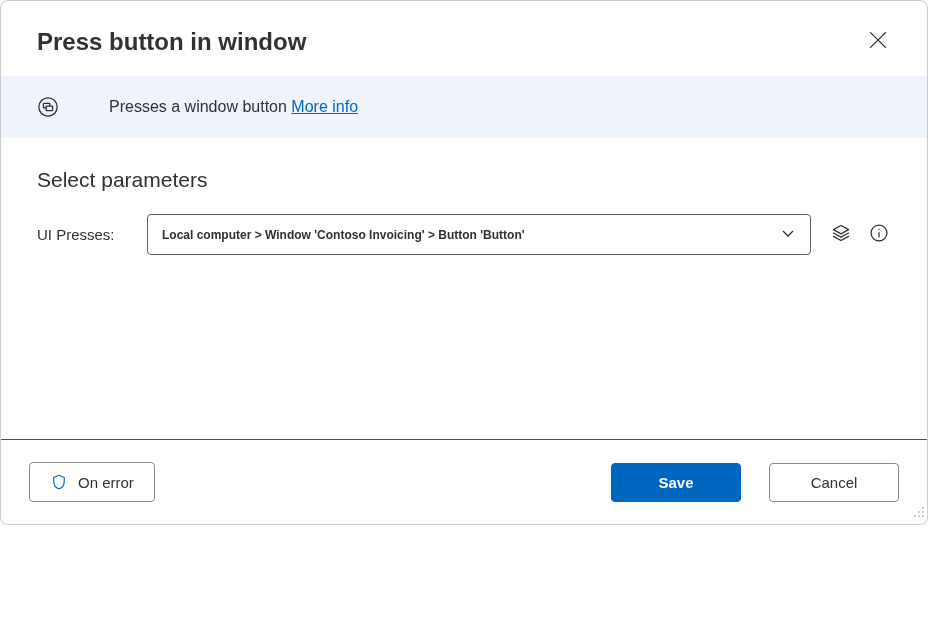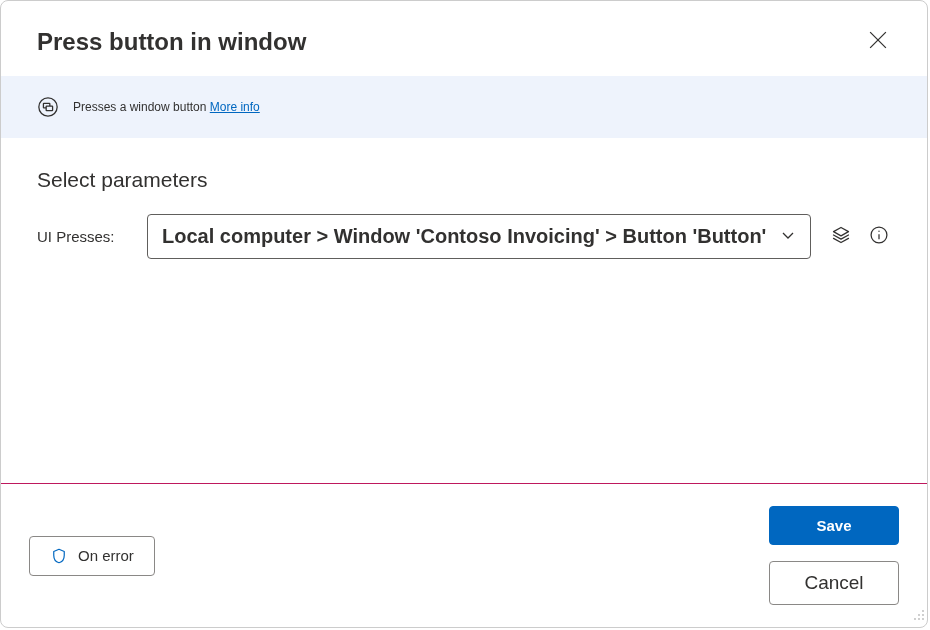--- a/index.html
+++ b/index.html
@@ -9,21 +9,21 @@
     }
     body {
       font-family: "Segoe UI", -apple-system, BlinkMacSystemFont, sans-serif;
       background: #fff;
       width: 930px;
       height: 630px;
       overflow: hidden;
     }
     .dialog {
       width: 928px;
-      height: 628px;
+      height: 525px;
       border: 1px solid #ccc;
       border-radius: 8px;
       display: flex;
       flex-direction: column;
       position: relative;
       background: #fff;
     }
     .header {
       display: flex;
       align-items: center;
@@ -54,22 +54,23 @@
       display: flex;
       align-items: center;
       gap: 14px;
     }
     .info-icon-wrap {
       width: 22px;
       height: 22px;
       flex-shrink: 0;
     }
     .info-text {
-      font-size: 12px;
-      color: #323130;
+      font-size: 16px;
+      color: #323130;
+      margin-left: 36px;
     }
     .info-link {
       color: #0067c0;
       text-decoration: underline;
       cursor: pointer;
     }
     .content {
       flex: 1;
       padding: 30px 36px;
     }
@@ -91,21 +92,21 @@
       min-width: 92px;
     }
     .param-select {
       flex: 1;
       display: flex;
       align-items: center;
       justify-content: space-between;
       border: 1px solid #605e5c;
       border-radius: 4px;
       padding: 10px 14px;
-      font-size: 20px;
+      font-size: 12px;
       font-weight: 600;
       color: #323130;
       cursor: pointer;
       background: #fff;
     }
     .chevron-wrap {
       flex-shrink: 0;
     }
     .side-icons {
       display: flex;
@@ -140,43 +141,42 @@
       color: #323130;
       cursor: pointer;
       font-family: inherit;
     }
     .shield-wrap {
       display: flex;
       align-items: center;
     }
     .footer-right {
       display: flex;
-      gap: 16px;
-      flex-direction: column;
+      gap: 28px;
     }
     .save-btn {
       border: 1px solid #0067c0;
       border-radius: 4px;
       background: #0067c0;
       color: #fff;
       padding: 10px 0;
       width: 130px;
       font-size: 15px;
       font-weight: 600;
       cursor: pointer;
       font-family: inherit;
     }
     .cancel-btn {
       border: 1px solid #8a8886;
       border-radius: 4px;
       background: #fff;
       color: #323130;
       padding: 10px 0;
       width: 130px;
-      font-size: 19px;
+      font-size: 15px;
       font-weight: 400;
       cursor: pointer;
       font-family: inherit;
     }
     .resize-grip {
       position: absolute;
       right: 2px;
       bottom: 2px;
     }
   </style>

